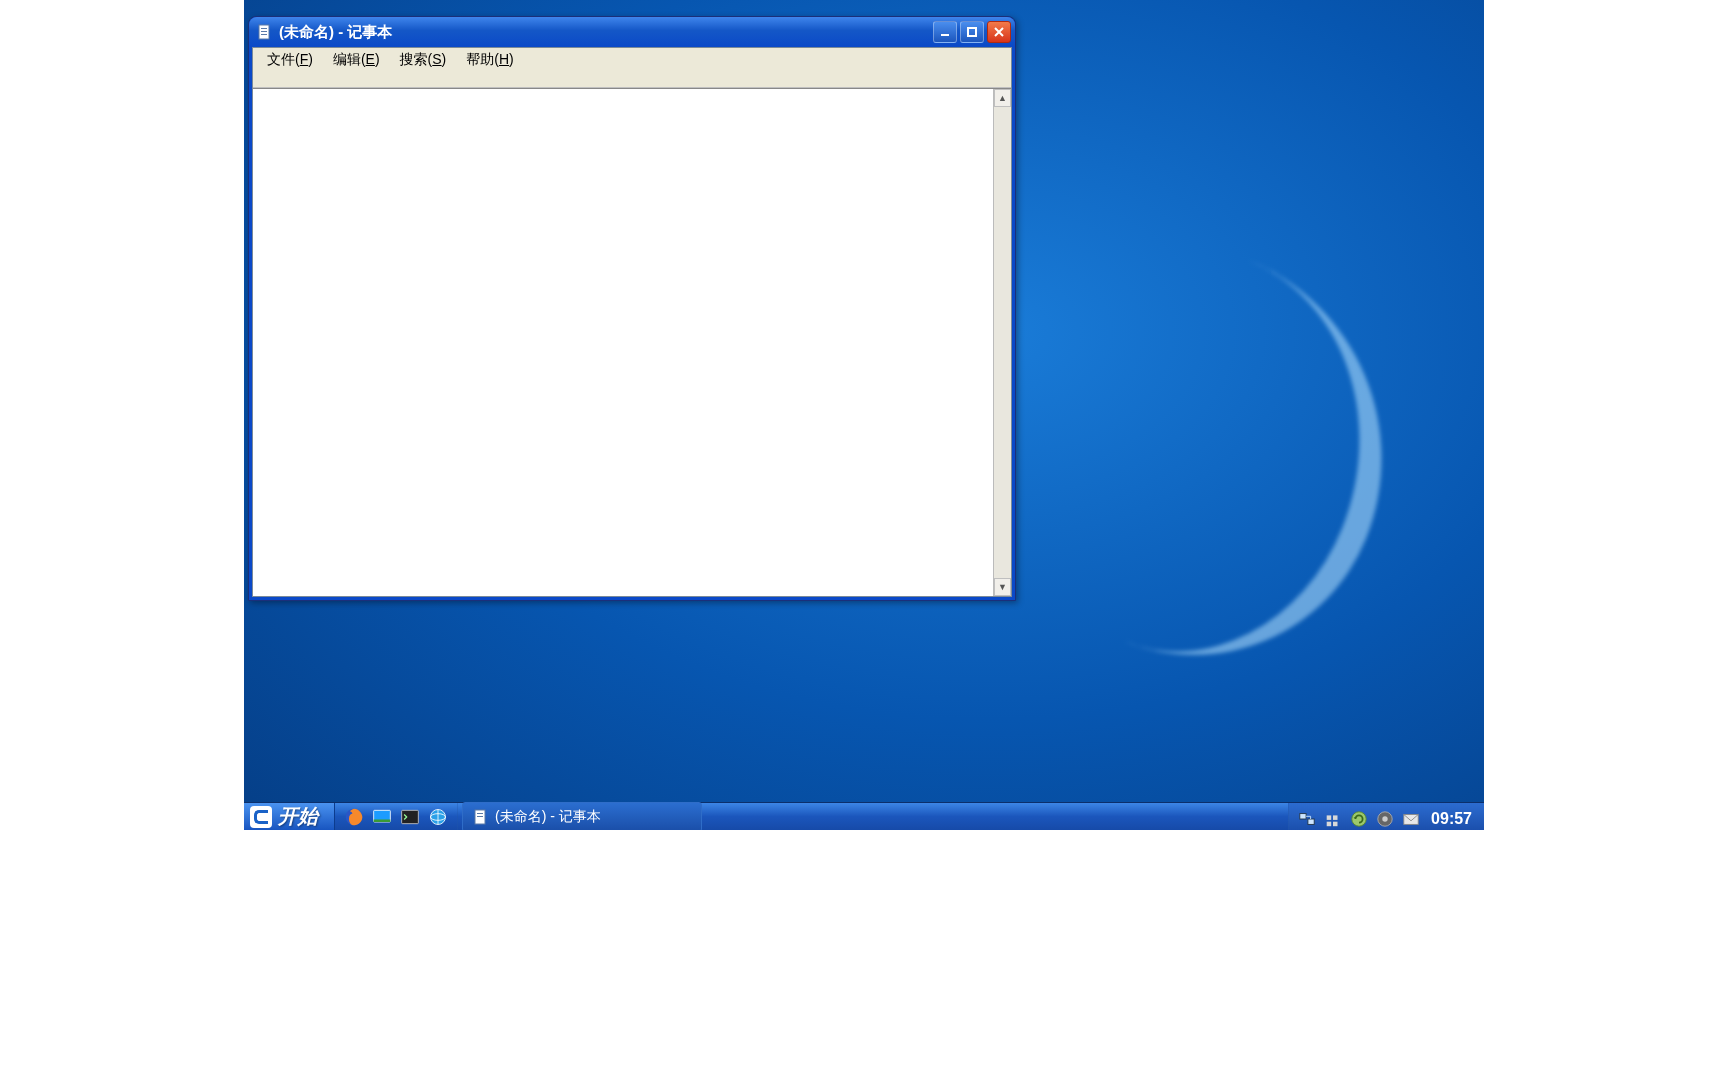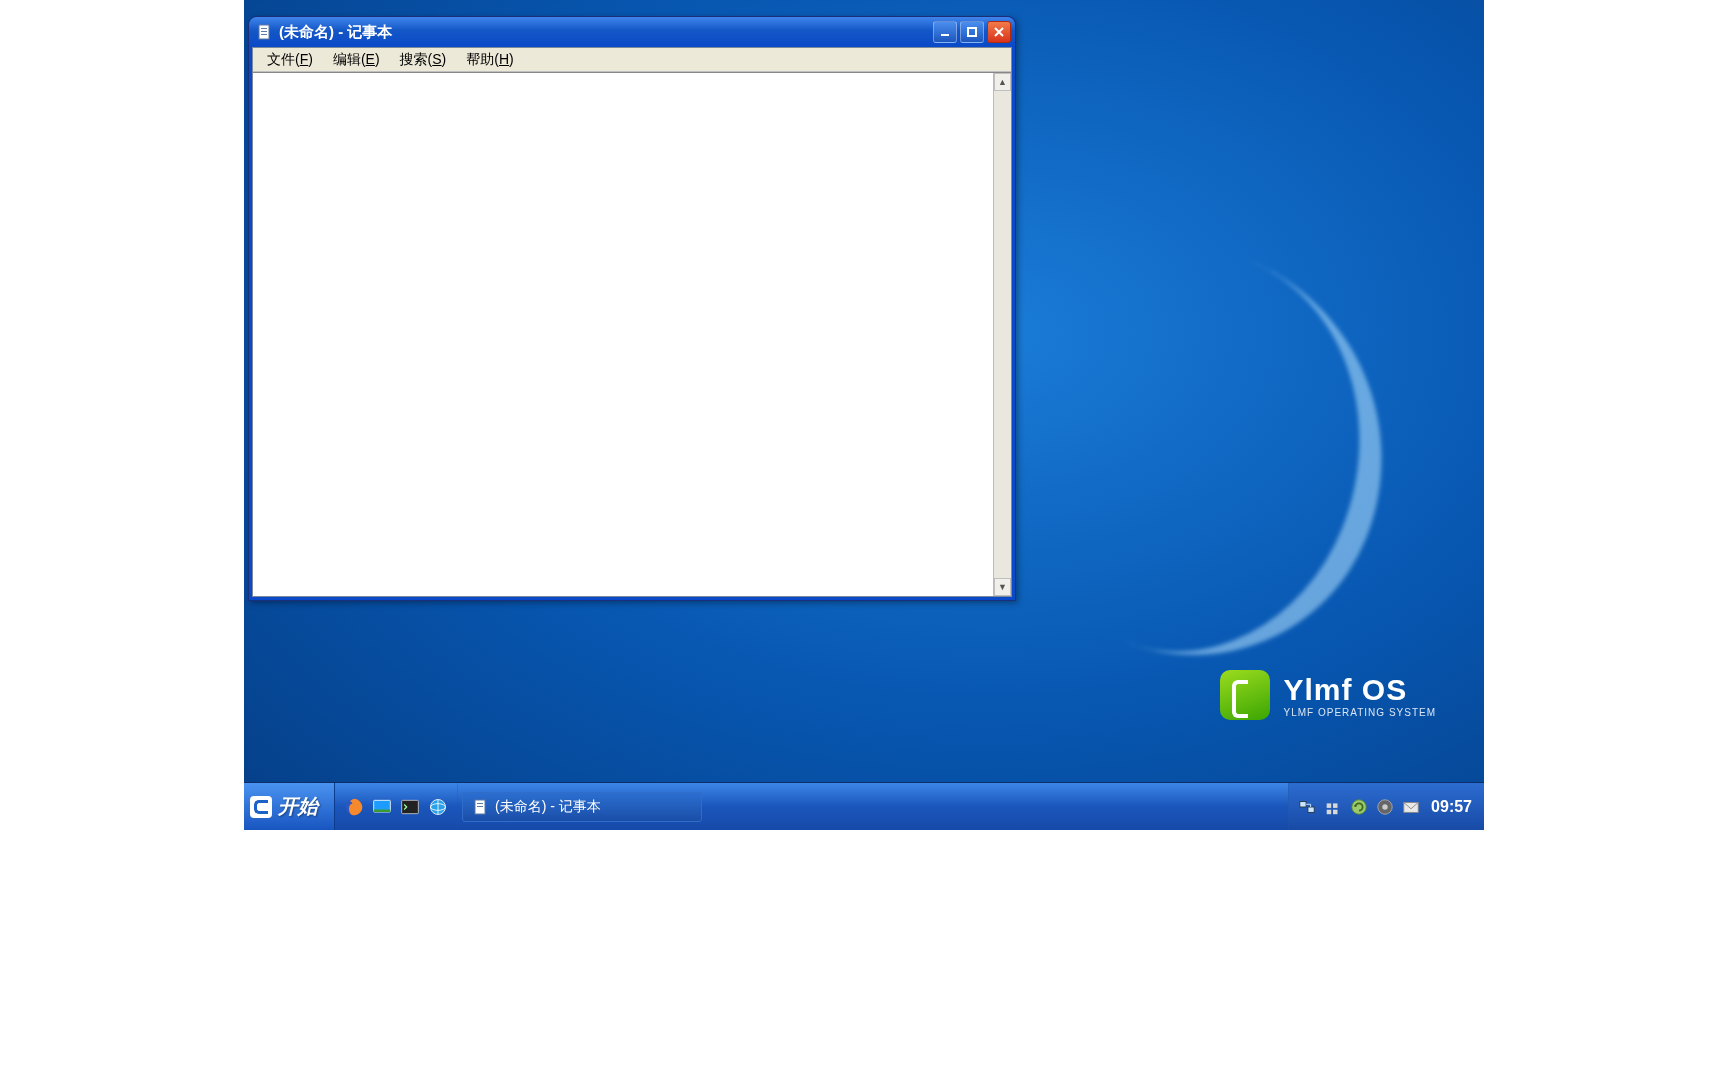--- a/index.html
+++ b/index.html
@@ -126,21 +126,21 @@
 
     .window-inner {
       flex: 1;
       margin: 0 3px 3px 3px;
       background: #ece9d8;
       border: 1px solid #7a8a99;
       display: flex;
       flex-direction: column;
     }
     .menubar {
-      height: 24px;
+      height: 40px;
       background: #ece9d8;
       border-bottom: 1px solid #c0c0c0;
       display: flex;
       align-items: stretch;
       font-size: 14px;
       padding-left: 4px;
     }
     .menubar .menu-item {
       padding: 3px 10px;
       cursor: pointer;
@@ -179,21 +179,21 @@
       justify-content: center;
       font-size: 9px;
       color: #555;
       cursor: pointer;
     }
 
     
     .taskbar {
       position: absolute;
       left: 0; right: 0; bottom: 0;
-      height: 48px;
+      height: 28px;
       background: linear-gradient(#3c86e6, #1b56bc 50%, #164aa8);
       border-top: 1px solid #0c2f6b;
       display: flex;
       align-items: stretch;
       color: #fff;
     }
     .start-button {
       display: flex;
       align-items: center;
       gap: 6px;
@@ -281,27 +281,20 @@
     
     svg { display: block; }
   </style>
 </head>
 <body>
 
 <div class="screen-frame">
 
   <div class="wallpaper-swoosh"></div>
 
-  <div class="os-brand">
-    <div class="logo"></div>
-    <div>
-      <div class="text-main">Ylmf OS</div>
-      <div class="text-sub">YLMF OPERATING SYSTEM</div>
-    </div>
-  </div>
 
   <div class="notepad-window">
     <div class="titlebar">
       <span class="app-icon">
         <svg viewBox="0 0 16 16">
             <rect x="2" y="1" width="10" height="14" fill="#fff" stroke="#5a7aa8"></rect>
             <rect x="4" y="4" width="6" height="1" fill="#5a7aa8"></rect>
             <rect x="4" y="7" width="6" height="1" fill="#5a7aa8"></rect>
             <rect x="4" y="10" width="6" height="1" fill="#5a7aa8"></rect>
           </svg>

